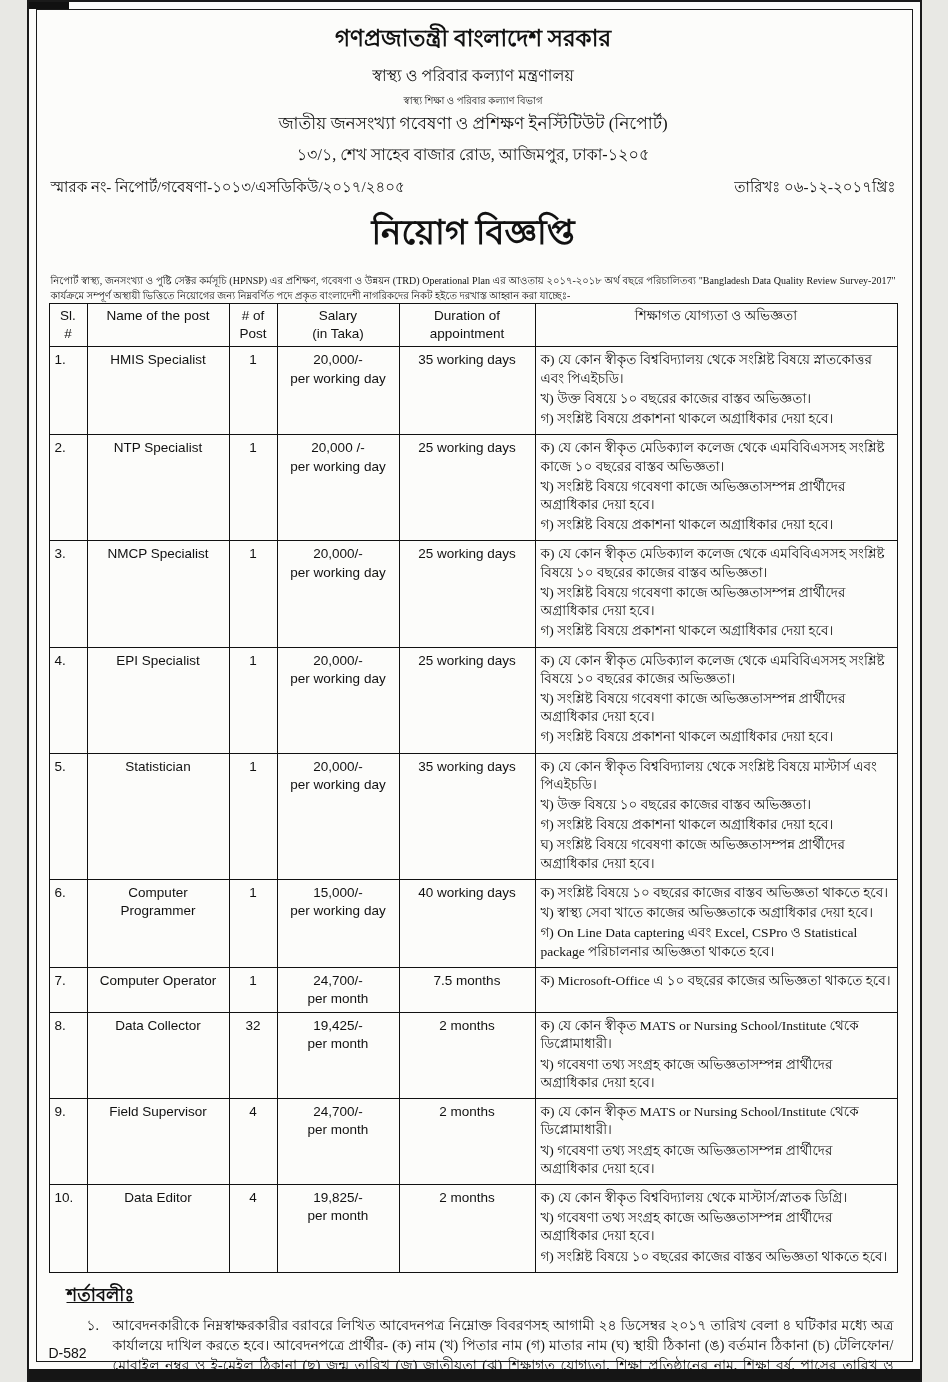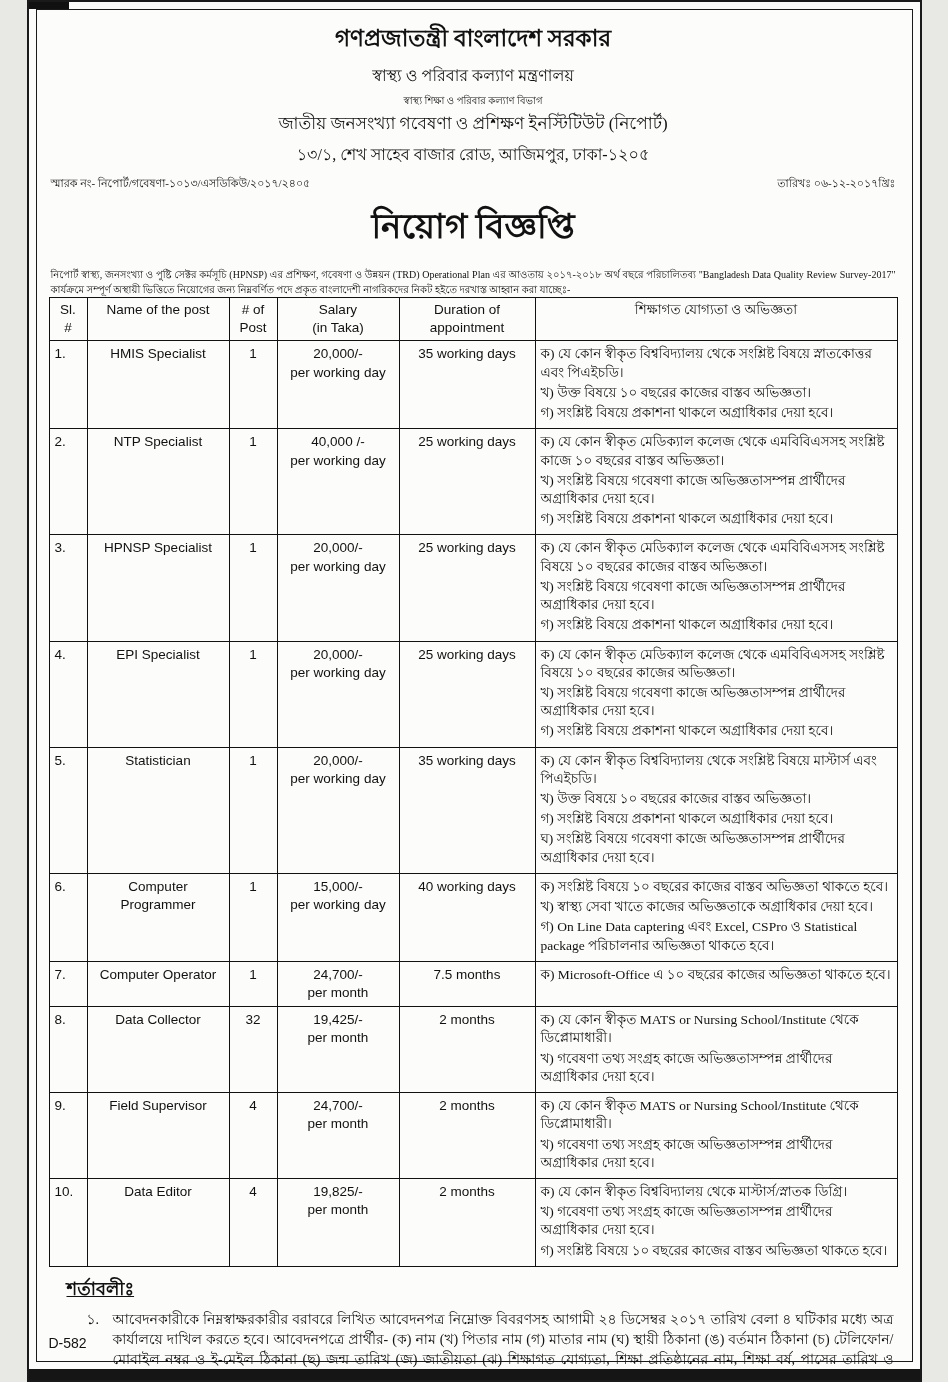--- a/index.html
+++ b/index.html
@@ -20,21 +20,21 @@
   }
 
   
   .hdr { text-align:center; }
   .hdr .govt { font-size:23px; font-weight:bold; margin-bottom:4px; }
   .hdr .ministry { font-size:16px; margin-bottom:3px; }
   .hdr .division { font-size:10px; margin-bottom:0; }
   .hdr .institute { font-size:17px; margin-bottom:4px; }
   .hdr .address { font-size:16px; margin-bottom:6px; }
 
-  .memo-row { display:flex; justify-content:space-between; font-size:11px; margin:4px 2px 2px 2px; }
+  .memo-row { display:flex; justify-content:space-between; font-size:15px; margin:4px 2px 2px 2px; }
 
   .doc-title { text-align:center; font-size:34px; font-weight:bold; margin:6px 0 10px 0; }
 
   .intro { font-size:10px; line-height:1.5; text-align:justify; margin:0 2px 0 2px; }
 
   
   table.posts { width:100%; border-collapse:collapse; table-layout:fixed;padding-left:40px; }
   table.posts th, table.posts td {
     border:1px solid #111; vertical-align:top; padding:4px 5px; font-size:13.5px; line-height:1.35;
   }
@@ -46,21 +46,21 @@
   td.c-qual { text-align:left; }
   td.c-qual div { margin-bottom:2px; }
 
   
   .terms { margin-top:8px; font-size:14px; }
   .terms-heading { font-weight:bold; text-decoration:underline; margin:2px 0 4px 18px; font-size:18px; }
   .terms-list { margin-left:38px; margin-right:4px; }
   .term-item { display:flex; margin-bottom:3px; line-height:1.45; }
   .term-num { width:26px; flex:0 0 26px; }
   .term-text { flex:1; text-align:justify; }
-  .footer-code { position:absolute; left:12px; bottom:10px; font-size:14px; font-family:"Liberation Sans",sans-serif; }
+  .footer-code { position:absolute; left:12px; bottom:0; font-size:14px; font-family:"Liberation Sans",sans-serif; }
 </style>
 </head>
 <body>
 
 <div class="page">
   <div class="scan-tab"></div>
 
   <div class="frame">
 
     <div class="hdr">
@@ -131,38 +131,38 @@
             <td class="c-sl eng">
               <div>2.</div>
             </td>
             <td class="c-post eng">
               <div>NTP Specialist</div>
             </td>
             <td class="c-num eng">
               <div>1</div>
             </td>
             <td class="c-sal eng">
-              <div>40,000 /-</div>
+              <div>20,000 /-</div>
               <div>per working day</div>
             </td>
             <td class="c-dur eng">
               <div>25 working days</div>
             </td>
             <td class="c-qual">
               <div>ক) যে কোন স্বীকৃত মেডিক্যাল কলেজ থেকে এমবিবিএসসহ সংশ্লিষ্ট কাজে ১০ বছরের বাস্তব অভিজ্ঞতা।</div>
               <div>খ) সংশ্লিষ্ট বিষয়ে গবেষণা কাজে অভিজ্ঞতাসম্পন্ন প্রার্থীদের অগ্রাধিকার দেয়া হবে।</div>
               <div>গ) সংশ্লিষ্ট বিষয়ে প্রকাশনা থাকলে অগ্রাধিকার দেয়া হবে।</div>
             </td>
           </tr>
           <tr>
             <td class="c-sl eng">
               <div>3.</div>
             </td>
             <td class="c-post eng">
-              <div>HPNSP Specialist</div>
+              <div>NMCP Specialist</div>
             </td>
             <td class="c-num eng">
               <div>1</div>
             </td>
             <td class="c-sal eng">
               <div>20,000/-</div>
               <div>per working day</div>
             </td>
             <td class="c-dur eng">
               <div>25 working days</div>

